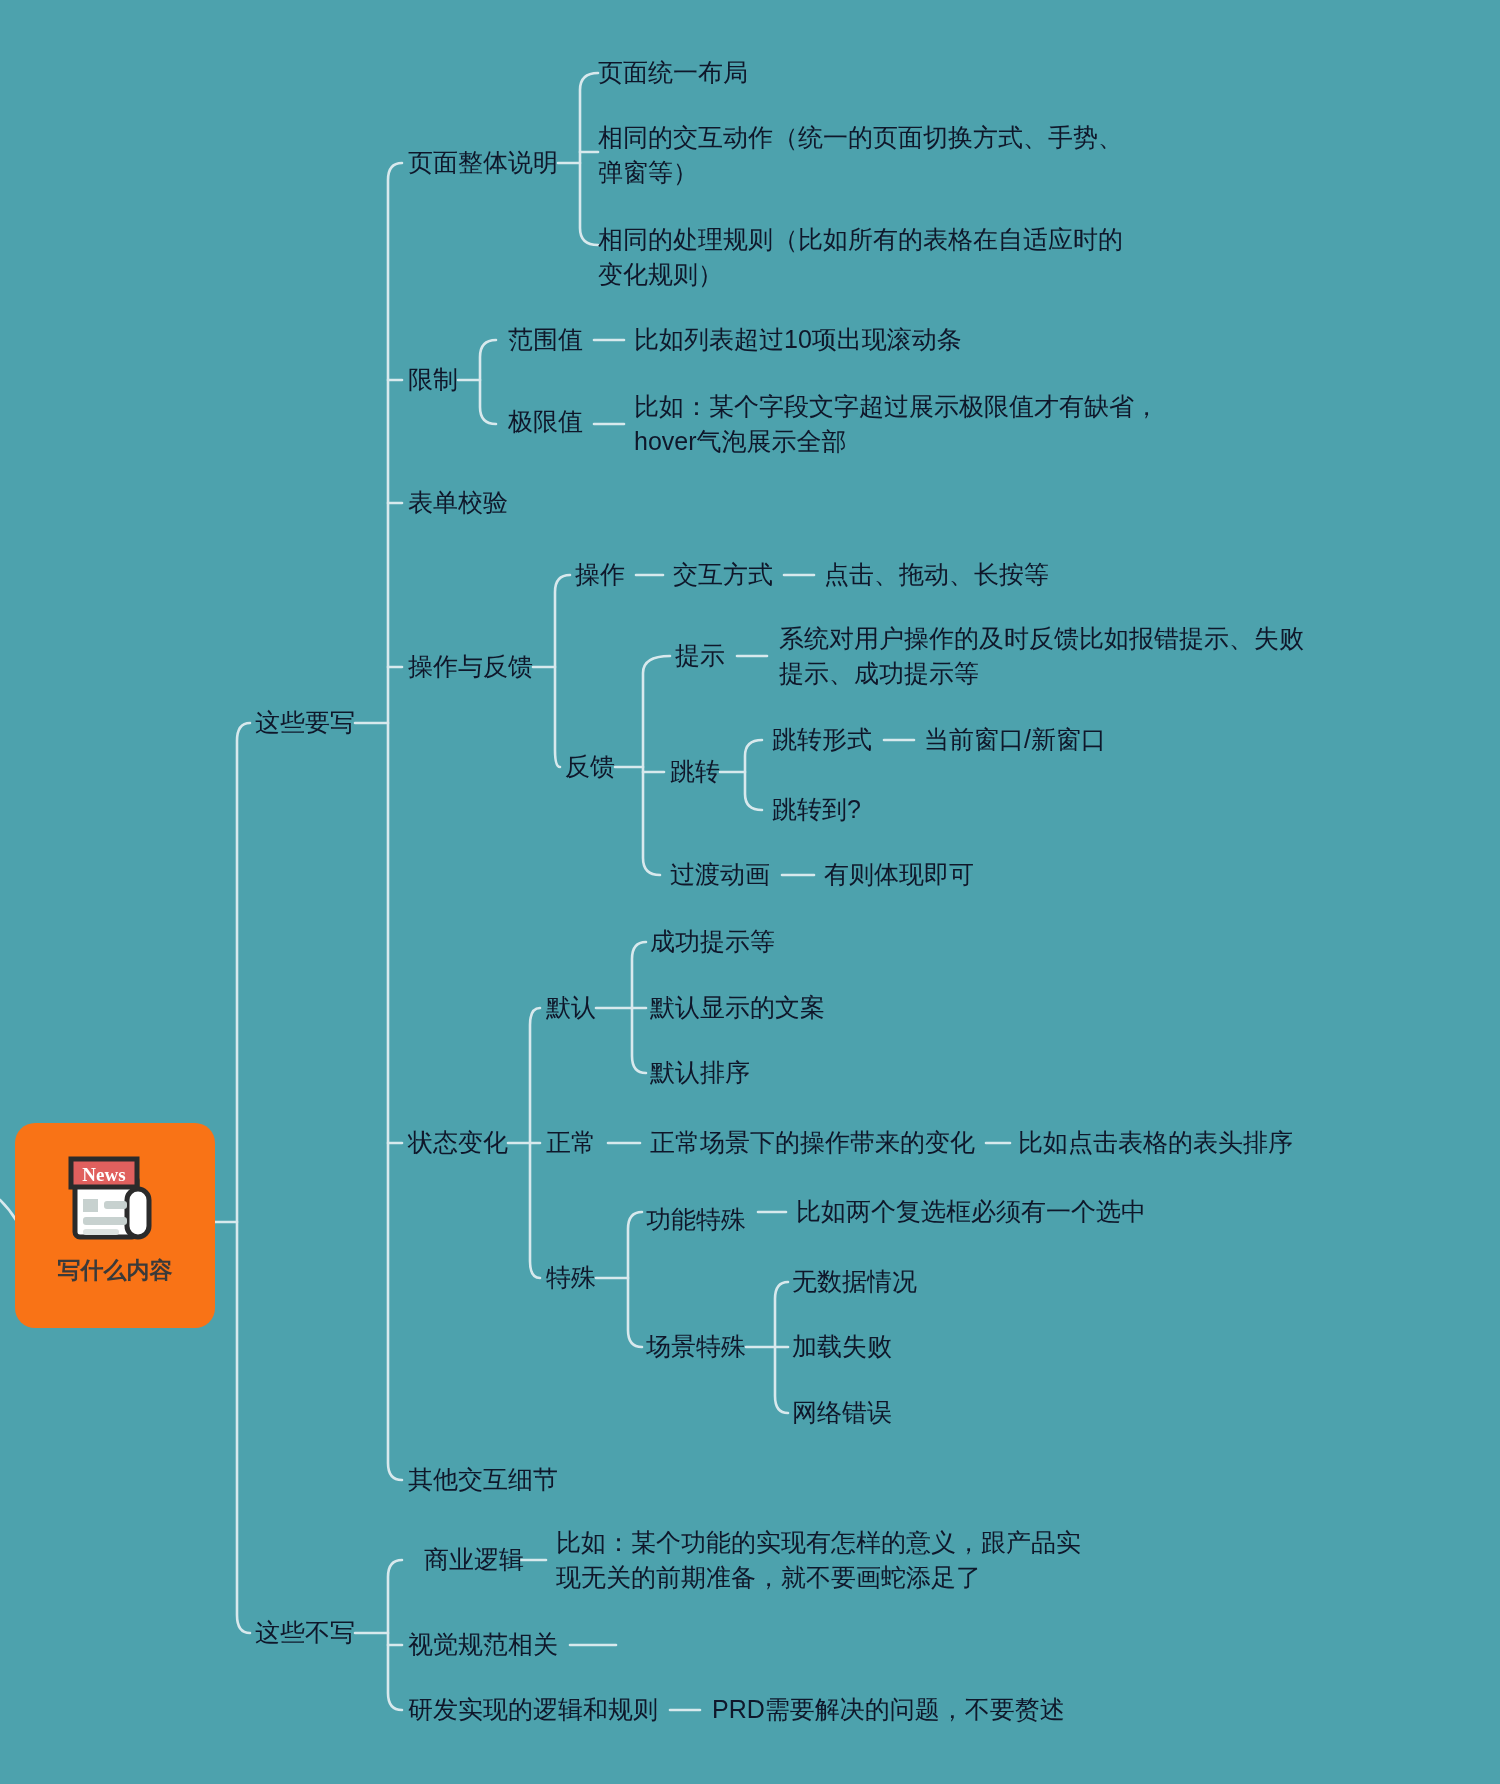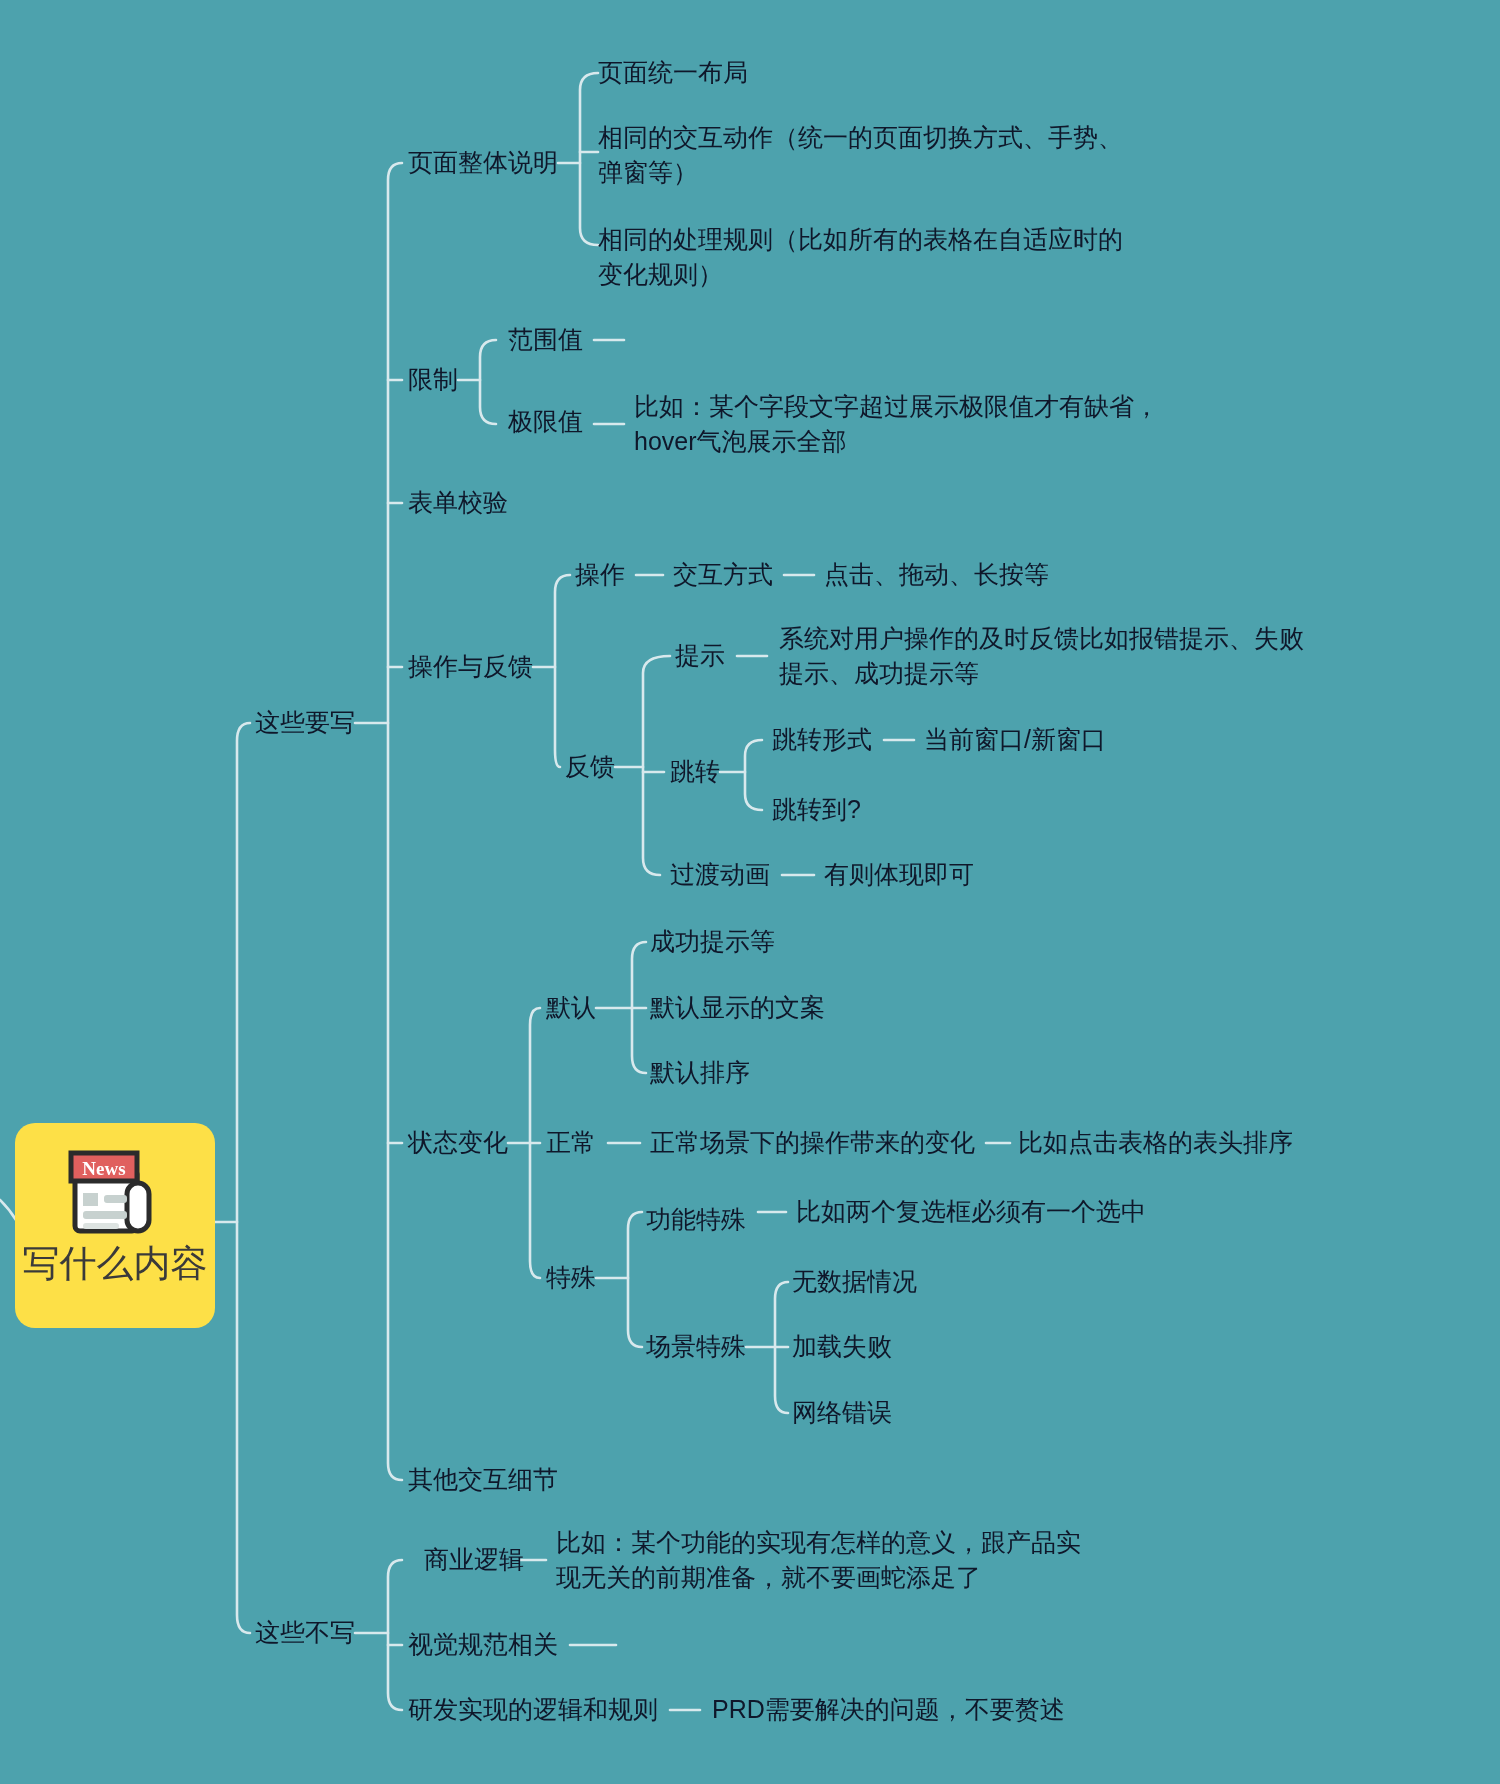--- a/index.html
+++ b/index.html
@@ -18,31 +18,31 @@
     font-size:25px;
     line-height:35px;
     white-space:nowrap;
     letter-spacing:0px;
   }
   .wrap{white-space:normal;}
   .root-box{
     position:absolute;
     left:15px;top:1123px;
     width:200px;height:205px;
-    background:#fde047;
+    background:#f97316;
     border-radius:20px;
     display:flex;flex-direction:column;
     align-items:center;justify-content:flex-start;
     box-sizing:border-box;
-    padding-top:20px;
+    padding-top:26px;
   }
   .root-label{
     margin-top:10px;
-    font-size:37px;
-    font-weight:normal;
+    font-size:23px;
+    font-weight:bold;
     color:#3A3A3A;
     line-height:30px;
   }
   .news-badge-text{
     font-family:"Liberation Serif","DejaVu Serif",serif;
     font-weight:bold;
   }
 </style>
 </head>
 <body>
@@ -125,20 +125,21 @@
   <div class="node" style="left:255px;top:705px;">这些要写</div>
   <div class="node" style="left:255px;top:1615px;">这些不写</div>
 
   <div class="node" style="left:408px;top:145px;">页面整体说明</div>
   <div class="node" style="left:598px;top:55px;">页面统一布局</div>
   <div class="node wrap" style="left:598px;top:120px;width:535px;">相同的交互动作（统一的页面切换方式、手势、弹窗等）</div>
   <div class="node wrap" style="left:598px;top:222px;width:535px;">相同的处理规则（比如所有的表格在自适应时的变化规则）</div>
 
   <div class="node" style="left:408px;top:362px;">限制</div>
   <div class="node" style="left:508px;top:322px;">范围值</div>
+  <div class="node" style="left:634px;top:322px;">比如列表超过10项出现滚动条</div>
   <div class="node" style="left:508px;top:404px;">极限值</div>
   <div class="node wrap" style="left:634px;top:389px;width:540px;">比如：某个字段文字超过展示极限值才有缺省，hover气泡展示全部</div>
 
   <div class="node" style="left:408px;top:485px;">表单校验</div>
 
   <div class="node" style="left:408px;top:649px;">操作与反馈</div>
   <div class="node" style="left:575px;top:557px;">操作</div>
   <div class="node" style="left:673px;top:557px;">交互方式</div>
   <div class="node" style="left:824px;top:557px;">点击、拖动、长按等</div>
   <div class="node" style="left:565px;top:749px;">反馈</div>

